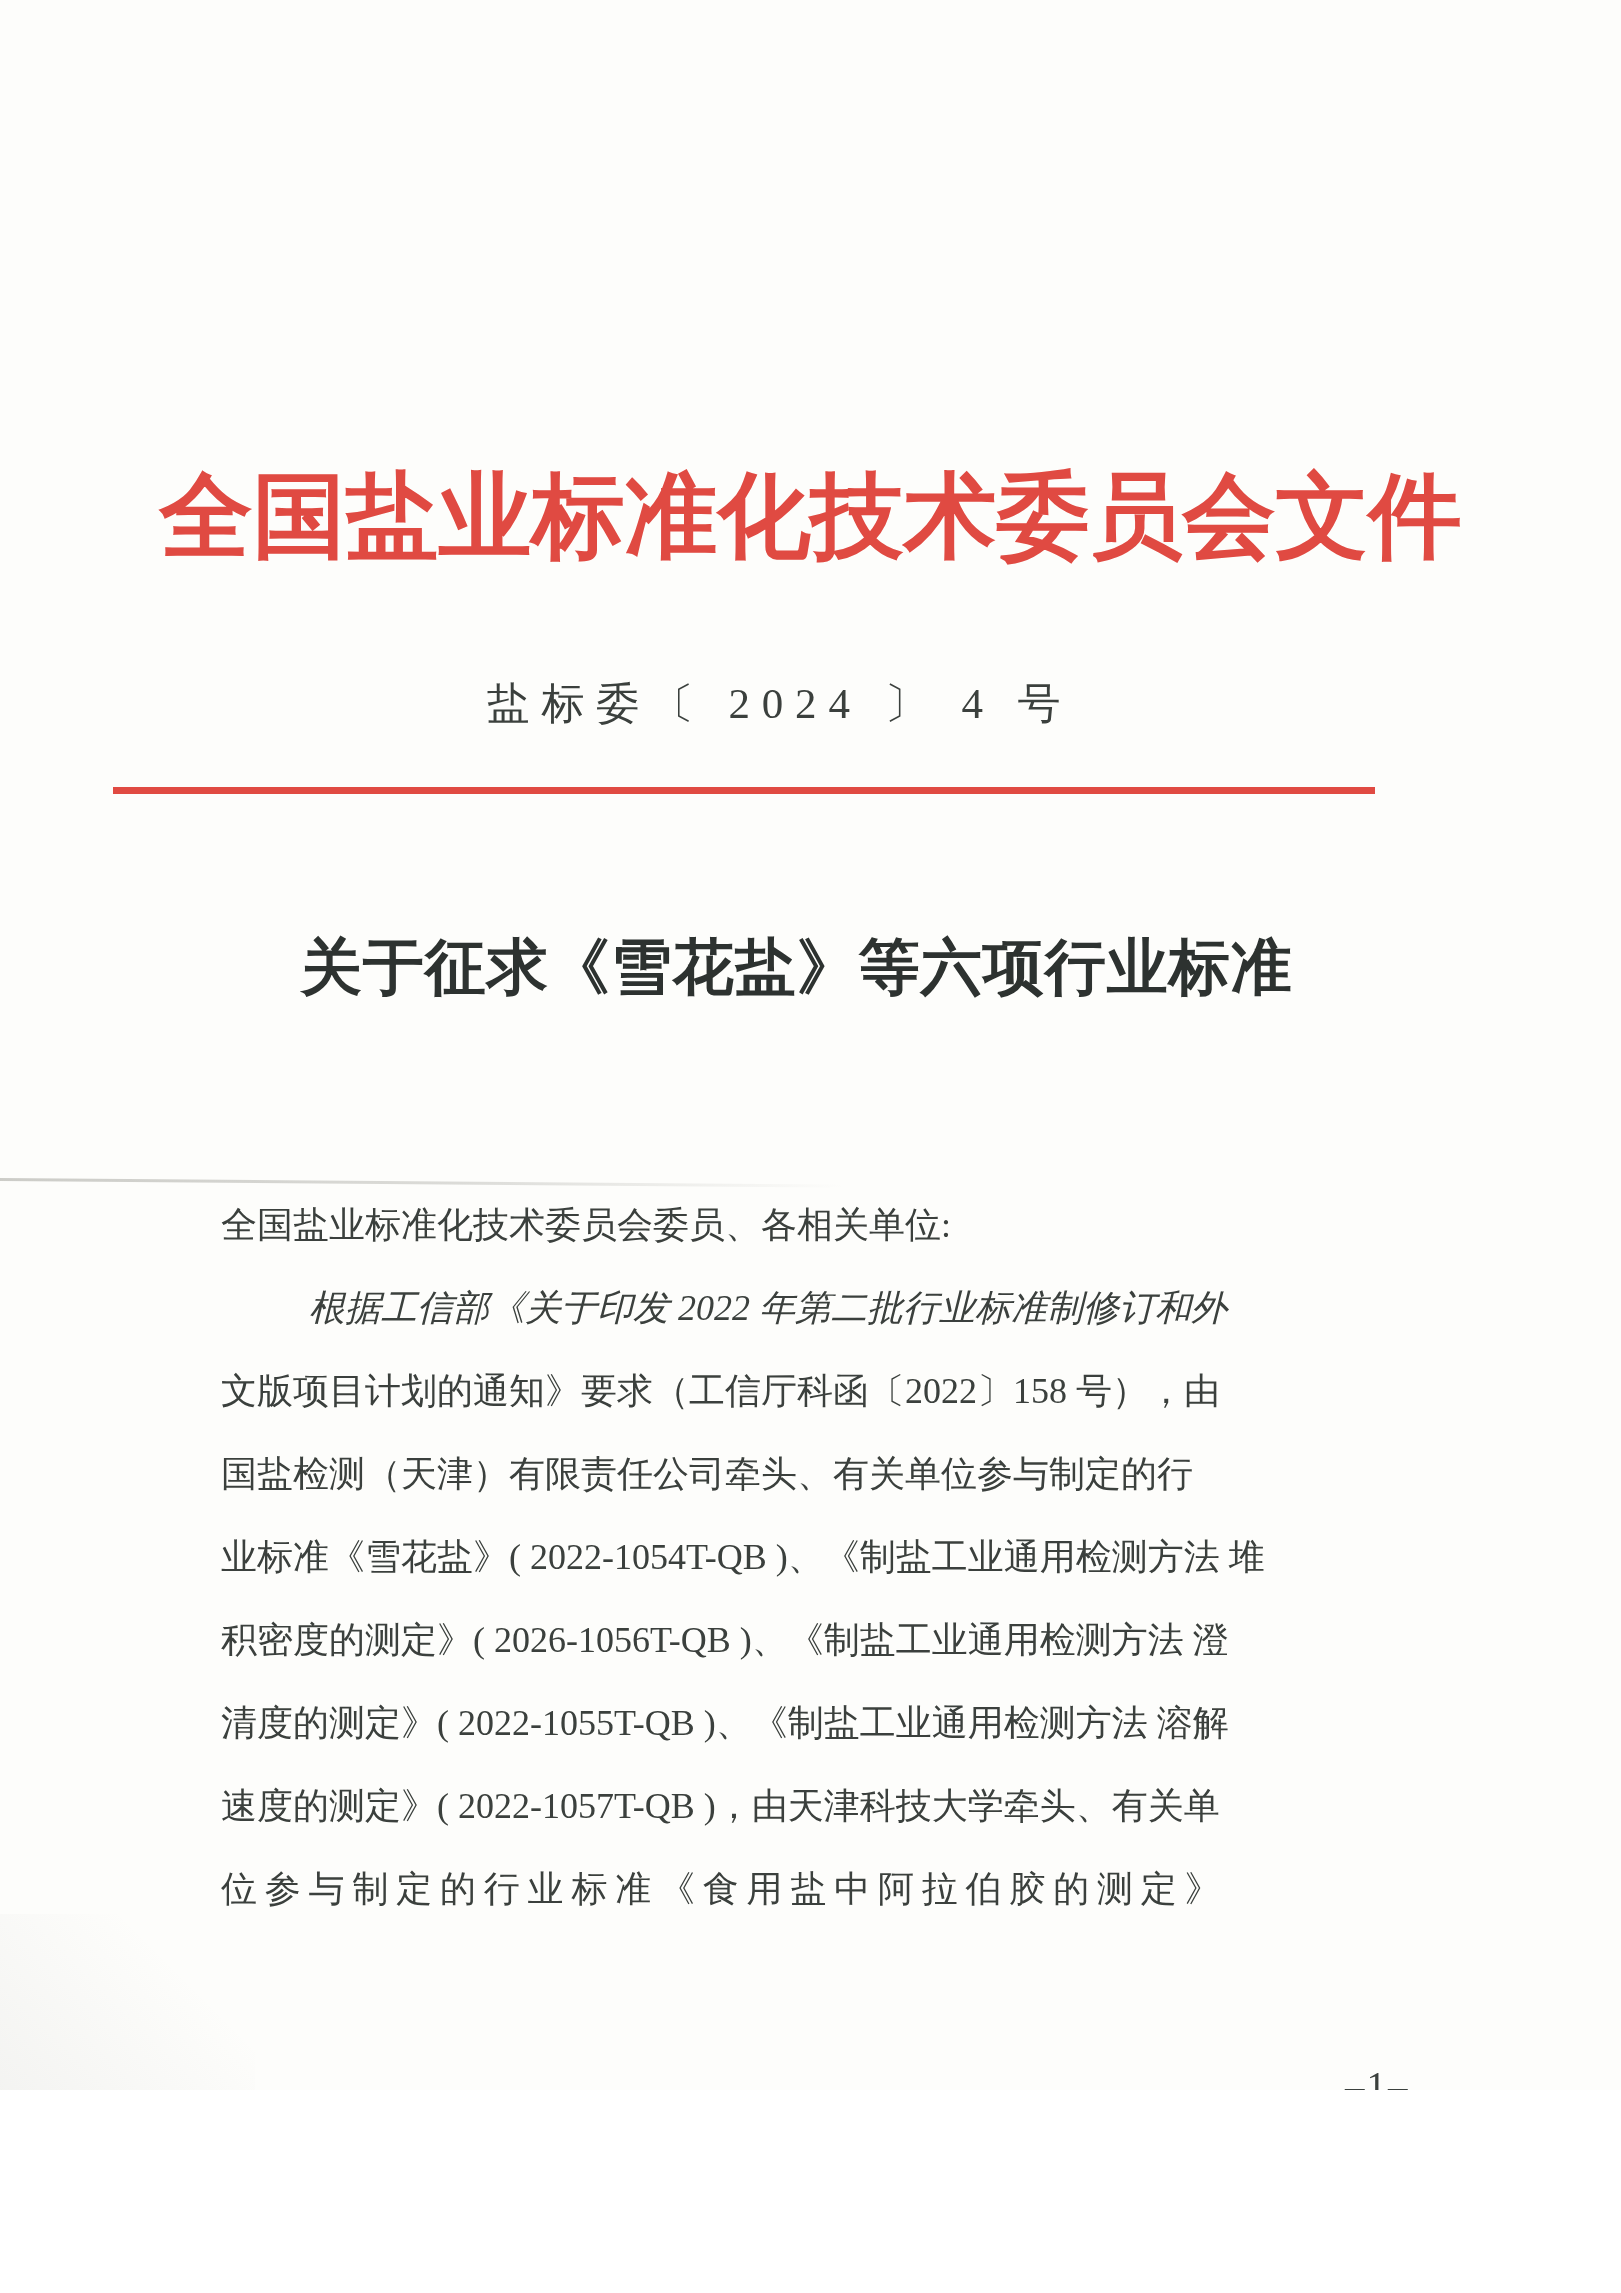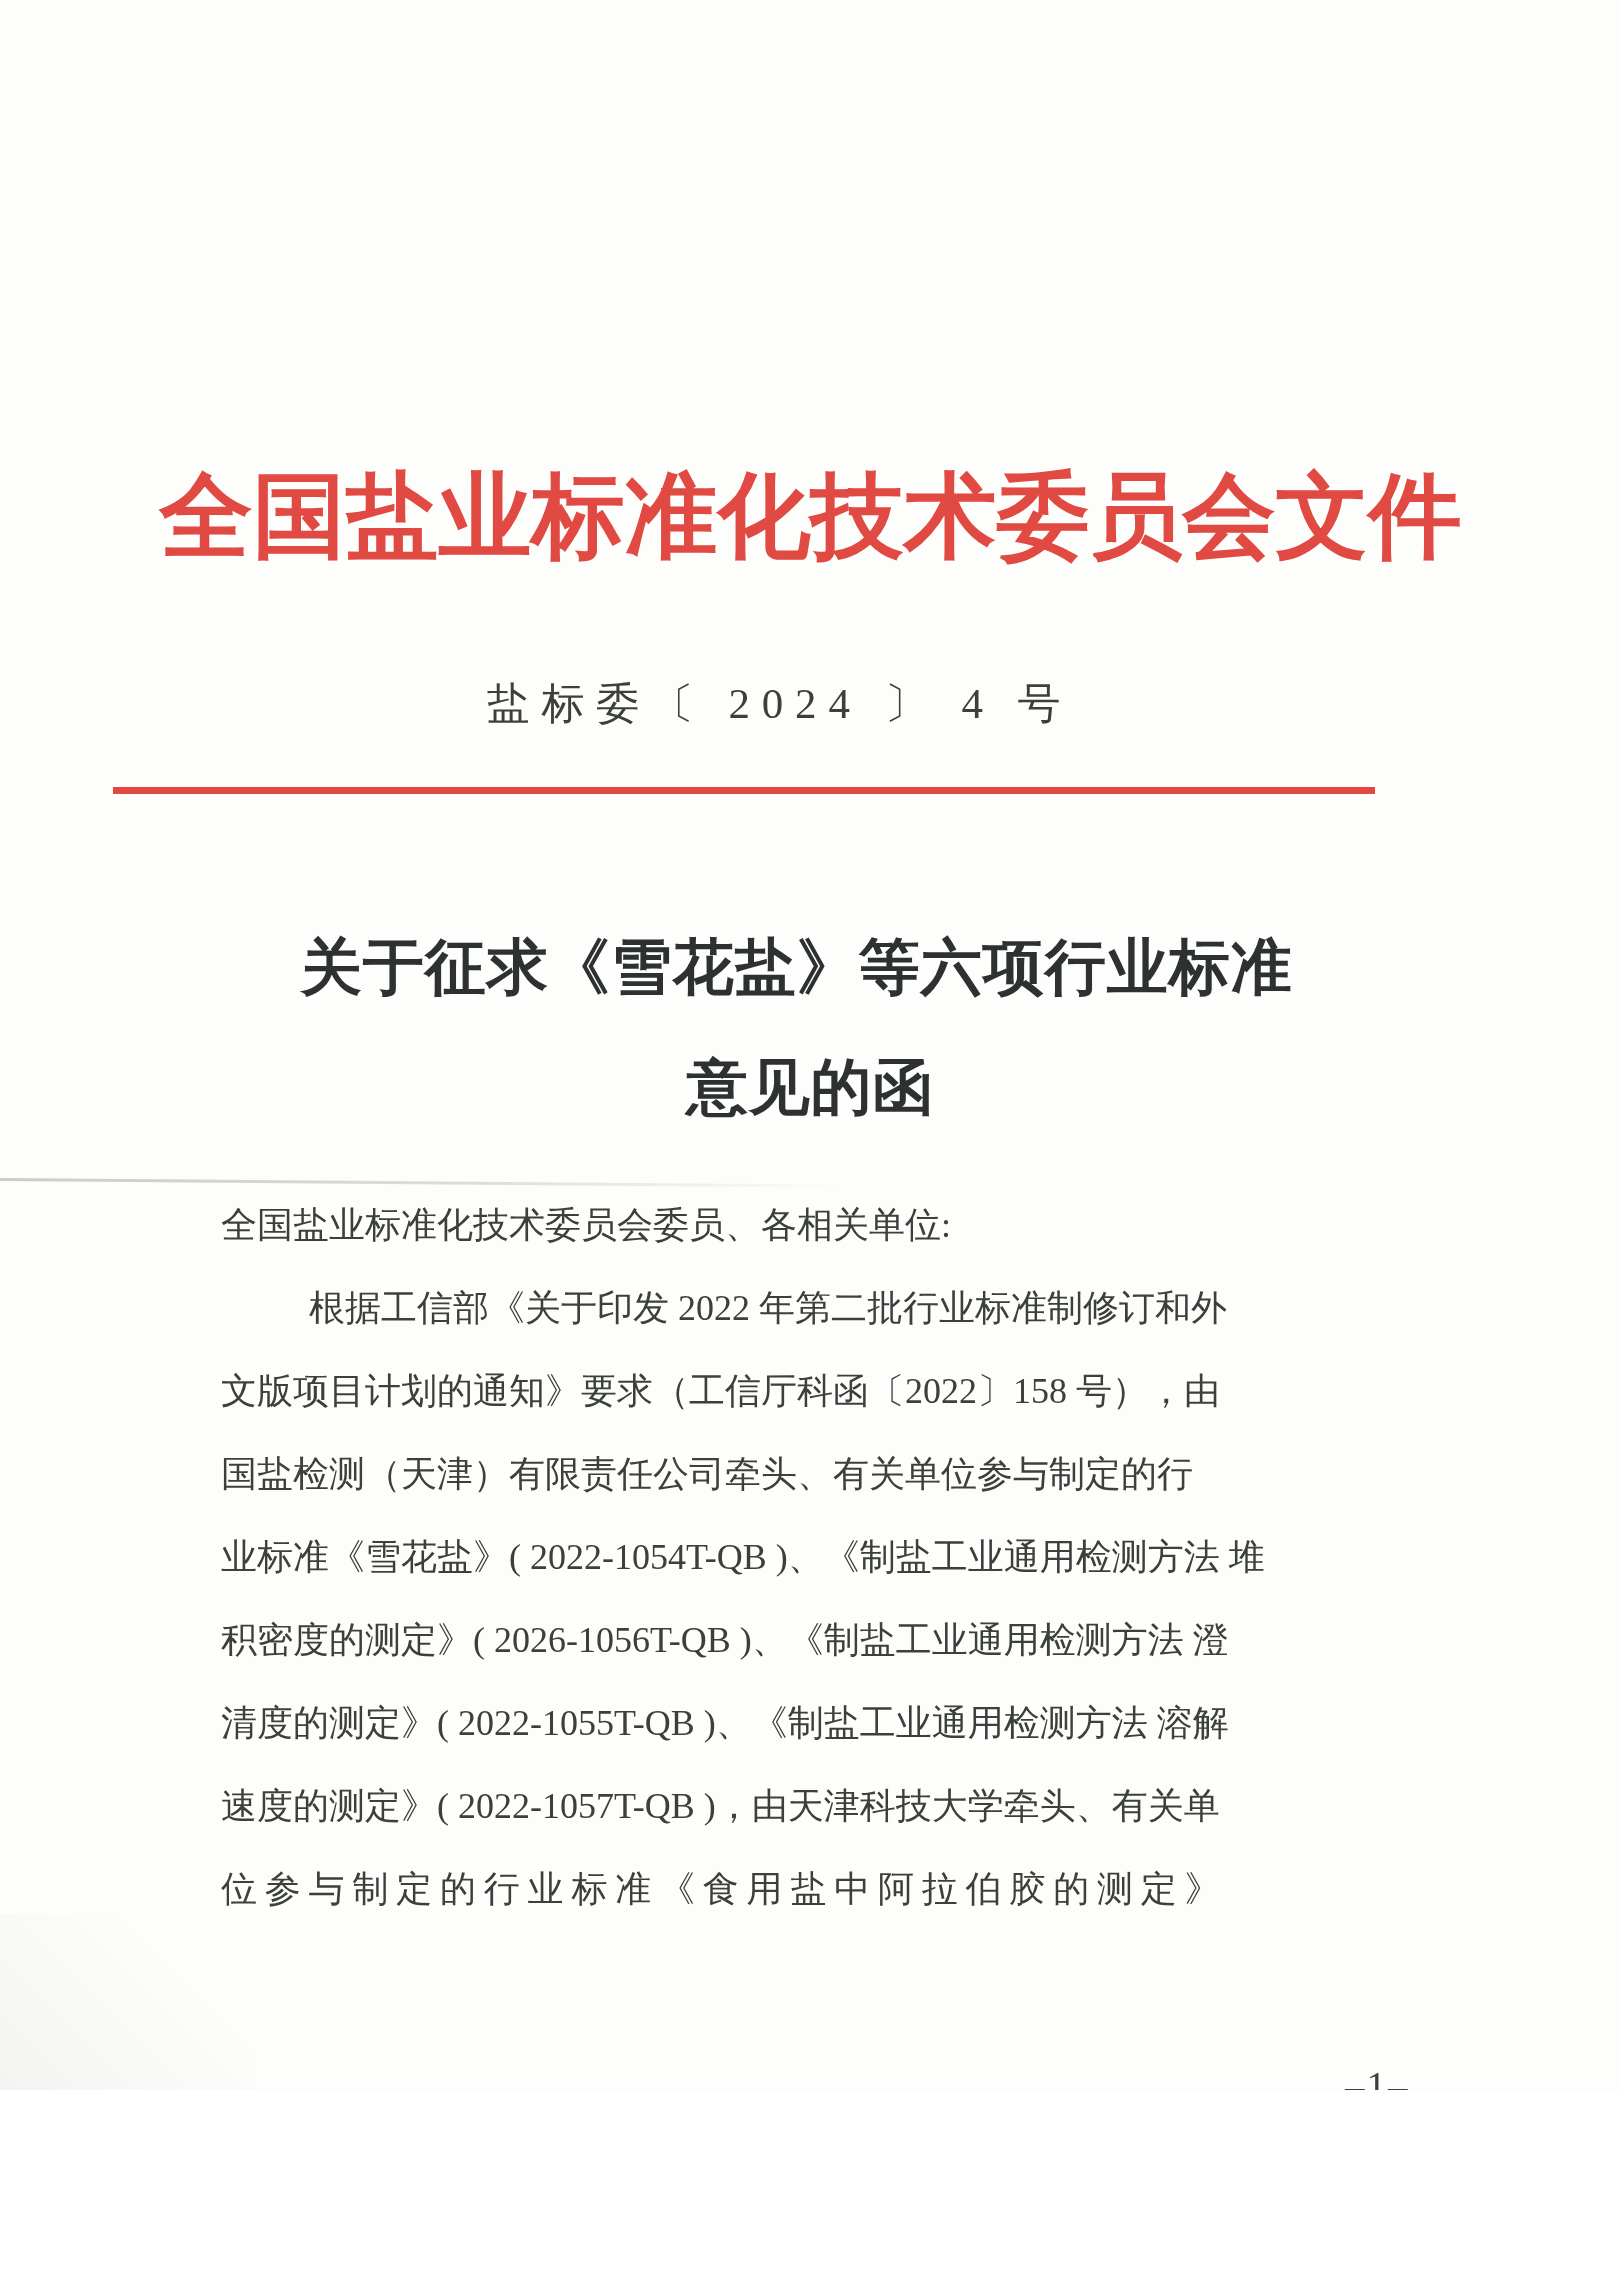--- a/index.html
+++ b/index.html
@@ -76,21 +76,21 @@
     top: 1184px;
     width: 1208px;
     font-size: 36px;
     color: var(--body-text, #3b403d);
   }
   .body-line {
     height: 83px;
     line-height: 83px;
     white-space: pre;
   }
-  .body-line.indent { padding-left: 88px; }
+  .body-line.indent { padding-left: 88px; font-style: italic; }
   .body-line.stretch-a { letter-spacing: 7.8px; }
   .body-line.stretch-b { letter-spacing: 8.8px; }
 
   
   .page-number {
     position: absolute;
     top: 2064px;
     left: 1345px;
     font-size: 39px;
     line-height: 43px;
@@ -130,21 +130,20 @@
 <div class="page">
 
   <div class="header-title">全国盐业标准化技术委员会文件</div>
 
   <div class="doc-number">盐标委〔 2024 〕 4 号</div>
 
   <div class="red-divider"></div>
 
   <div class="doc-title-line l1">关于征求《雪花盐》等六项行业标准</div>
 
-  <div class="doc-title-line l2">意见的函</div>
 
   <div class="body-block">
     <div class="body-line">全国盐业标准化技术委员会委员、各相关单位:</div>
     <div class="body-line indent">根据工信部《关于印发 2022 年第二批行业标准制修订和外</div>
     <div class="body-line">文版项目计划的通知》要求（工信厅科函〔2022〕158 号），由</div>
     <div class="body-line">国盐检测（天津）有限责任公司牵头、有关单位参与制定的行</div>
     <div class="body-line">业标准《雪花盐》( 2022-1054T-QB )、《制盐工业通用检测方法 堆</div>
     <div class="body-line">积密度的测定》( 2026-1056T-QB )、《制盐工业通用检测方法 澄</div>
     <div class="body-line">清度的测定》( 2022-1055T-QB )、《制盐工业通用检测方法 溶解</div>
     <div class="body-line">速度的测定》( 2022-1057T-QB )，由天津科技大学牵头、有关单</div>

